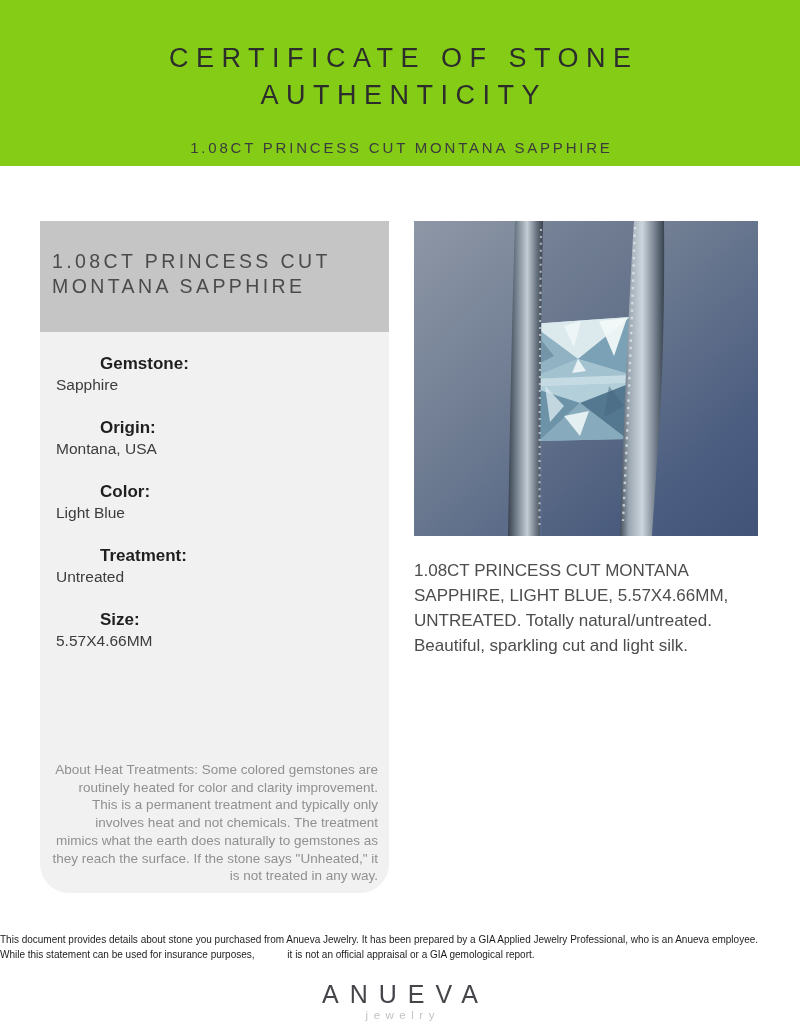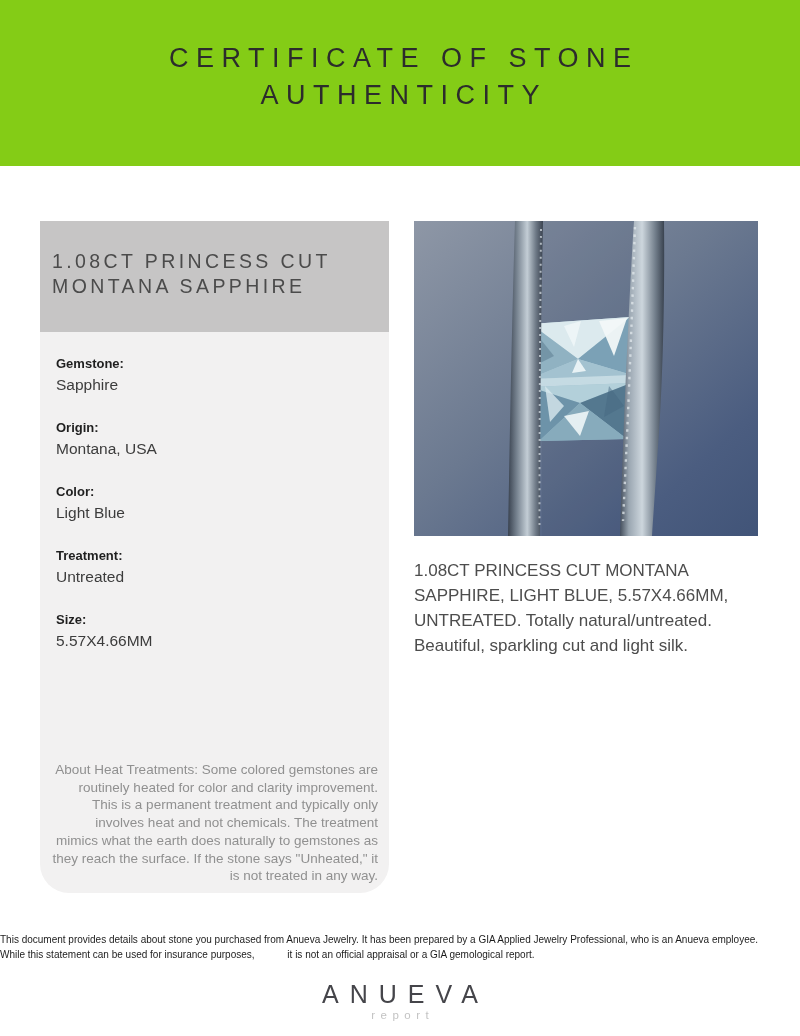--- a/index.html
+++ b/index.html
@@ -67,24 +67,25 @@
     font-weight: 400;
   }
   .card-body {
     position: absolute;
     left: 0; top: 111px;
     width: 349px;
     padding: 21px 18px 0 16px;
   }
   .field { margin-bottom: 22px; }
   .field-label {
-    font-size: 13px;
+    font-size: 17px;
     line-height: 21px;
     font-weight: bold;
     color: #1f1f1f;
+    margin-left: 44px;
   }
   .field-value {
     font-size: 15.5px;
     line-height: 21px;
     color: #3c3c3c;
   }
   .about-note {
     position: absolute;
     left: 12px; top: 540px;
     width: 326px;
@@ -148,20 +149,21 @@
 </head>
 <body>
 
 <div class="page">
 
   <header class="band">
     <div class="band-title">
       <div>CERTIFICATE OF STONE</div>
       <div>AUTHENTICITY</div>
     </div>
+    <div class="band-subtitle">1.08CT PRINCESS CUT MONTANA SAPPHIRE</div>
   </header>
 
   <section class="card">
     <div class="card-header">
       <div>1.08CT PRINCESS CUT</div>
       <div>MONTANA SAPPHIRE</div>
     </div>
     <div class="card-body">
       <div class="field">
         <div class="field-label">Gemstone:</div>
@@ -258,16 +260,16 @@
 
   <p class="description">1.08CT PRINCESS CUT MONTANA SAPPHIRE, LIGHT BLUE, 5.57X4.66MM, UNTREATED. Totally natural/untreated. Beautiful, sparkling cut and light silk.</p>
 
   <footer class="disclaimer">
     <div>This document provides details about stone you purchased from Anueva Jewelry. It has been prepared by a GIA Applied Jewelry Professional, who is an Anueva employee.</div>
     <div><span>While this statement can be used for insurance purposes, </span><b>it is not</b><span> an official appraisal or a GIA gemological report.</span></div>
   </footer>
 
   <div class="logo">
     <div class="logo-primary">ANUEVA</div>
-    <div class="logo-secondary">report</div>
+    <div class="logo-secondary">jewelry</div>
   </div>
 
 </div>
 
 </body></html>

